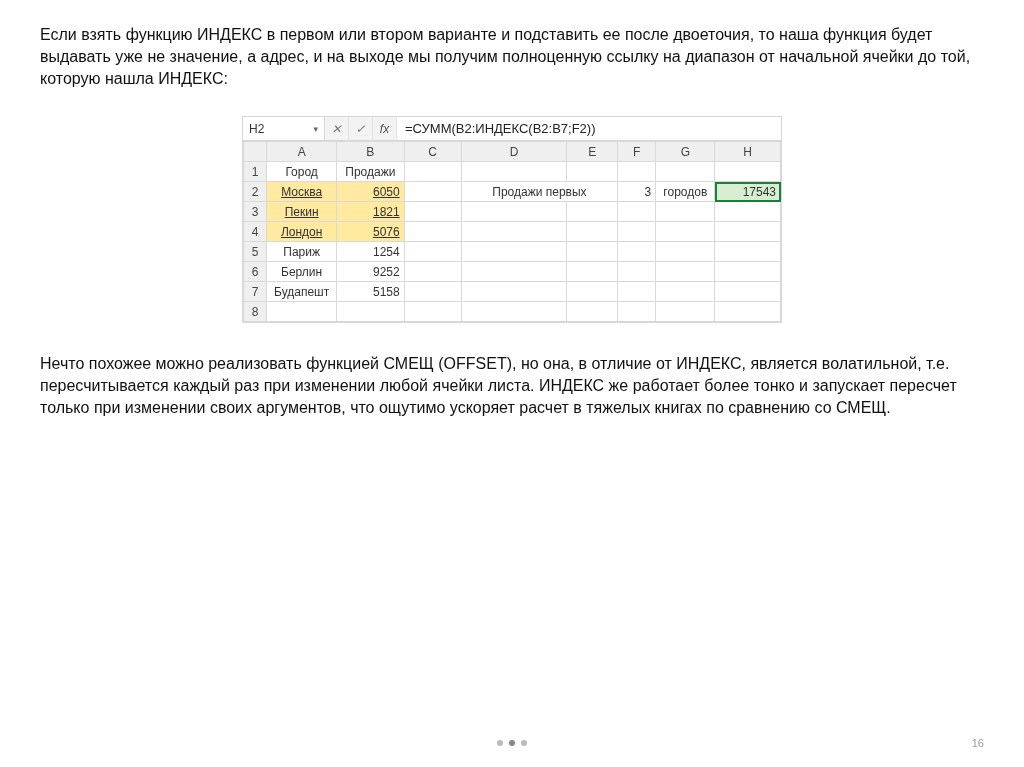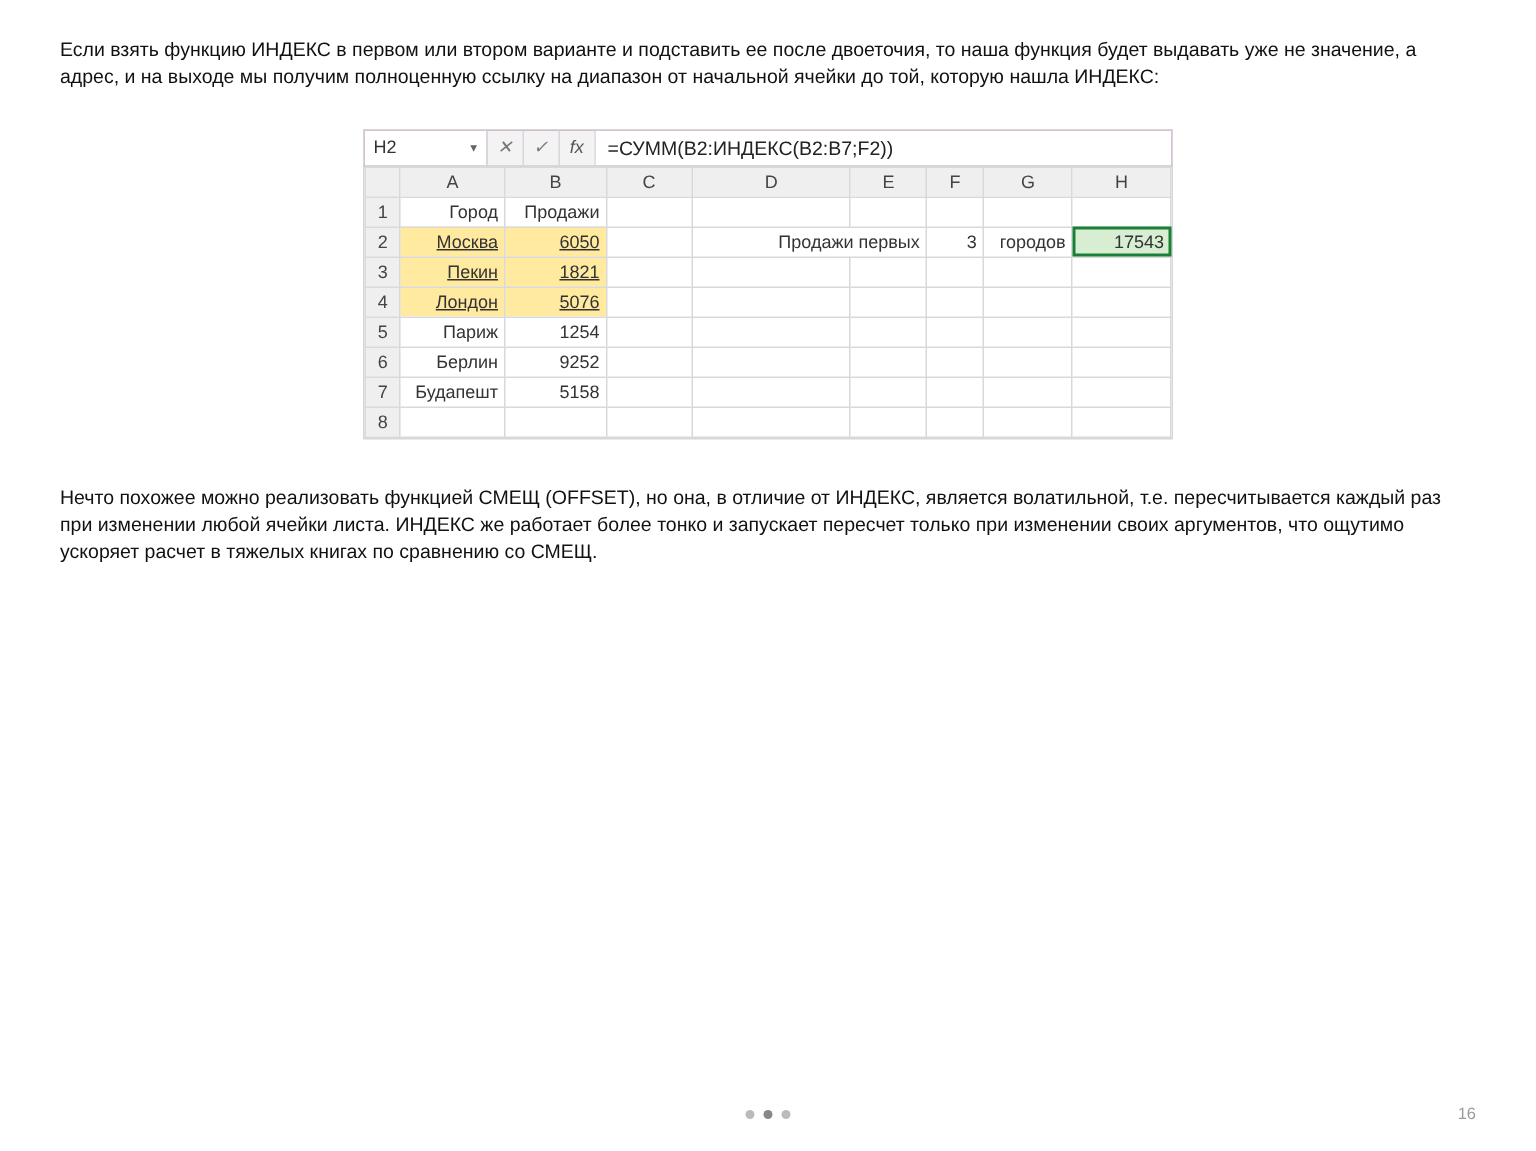--- a/index.html
+++ b/index.html
@@ -1,39 +1,39 @@
 <!DOCTYPE html>
 <html><head>
 <meta charset="utf-8">
 <style>
   * { box-sizing: border-box; margin: 0; padding: 0; }
   html, body { width: 1024px; height: 767px; font-family: Arial, "Helvetica Neue", sans-serif; background: #fff; color: #222; }
   .slide { position: relative; width: 1024px; height: 767px; padding: 24px 40px 0 40px; }
   .title { text-align: center; font-size: 30px; color: #4a73a9; font-weight: 400; margin-bottom: 14px; font-family: "Times New Roman", Georgia, serif; }
-  .para { font-size: 13px; line-height: 1.38; color: #111; margin-bottom: 26px; }
+  .para { font-size: 16px; line-height: 1.38; color: #111; margin-bottom: 26px; }
   .excel-wrap { display: flex; justify-content: center; margin: 14px 0 30px 0; }
   .excel { border: 1px solid #d7d7d7; background: #fff; width: 540px; font-size: 12px; color: #333; }
   
-  .fxrow { display: flex; align-items: stretch; border-bottom: 1px solid #d7d7d7; background: #701a75; height: 24px; }
+  .fxrow { display: flex; align-items: stretch; border-bottom: 1px solid #d7d7d7; background: #fef9c3; height: 24px; }
   .namebox { width: 82px; border-right: 1px solid #d7d7d7; display: flex; align-items: center; justify-content: space-between; padding: 0 6px; background: #fff; }
   .namebox .drop { font-size: 9px; color: #666; }
   .fx-btn-group { display: flex; }
   .fx-btn { width: 24px; border-right: 1px solid #e3e3e3; display: flex; align-items: center; justify-content: center; color: #777; background: #f3f3f3; font-style: italic; font-size: 12px; }
   .fx-btn.fxlabel { font-style: italic; color: #555; }
   .formula { flex: 1; display: flex; align-items: center; padding: 0 8px; background: #fff; font-size: 13px; color: #222;}
   
   .grid { border-collapse: collapse; width: 100%; table-layout: fixed; }
   .grid th, .grid td { border: 1px solid #d9d9d9; height: 20px; font-size: 12px; font-weight: normal; }
   .grid thead th { background: #efefef; color: #444; text-align: center; }
   .grid .rowhead { background: #efefef; text-align: center; color: #444; width: 22px; }
   .colA { width: 66px; } .colB { width: 64px; } .colC { width: 54px; }
   .colD { width: 100px; } .colE { width: 48px; } .colF { width: 36px; }
   .colG { width: 56px; } .colH { width: 62px; }
   .grid td { padding: 0 4px; background: #fff; }
-  .al-left { text-align: right; }
+  .al-left { text-align: center; }
   .al-right { text-align: right; }
   .bold { font-weight: bold; }
   .hl-yellow { background: #ffeaa0 !important; text-decoration: underline; }
   .hl-green { background: #d7eed2 !important; }
   .sel { outline: 2px solid #1a7f37; outline-offset: -2px; }
   .corner { background: #efefef; }
   
   .footer { position: absolute; bottom: 18px; left: 0; width: 1024px; display: flex; align-items: center; justify-content: flex-end; padding: 0 40px; }
   .dots { position: absolute; left: 50%; transform: translateX(-50%); display: flex; gap: 6px; }
   .dot { width: 6px; height: 6px; border-radius: 50%; background: #bbb; }

